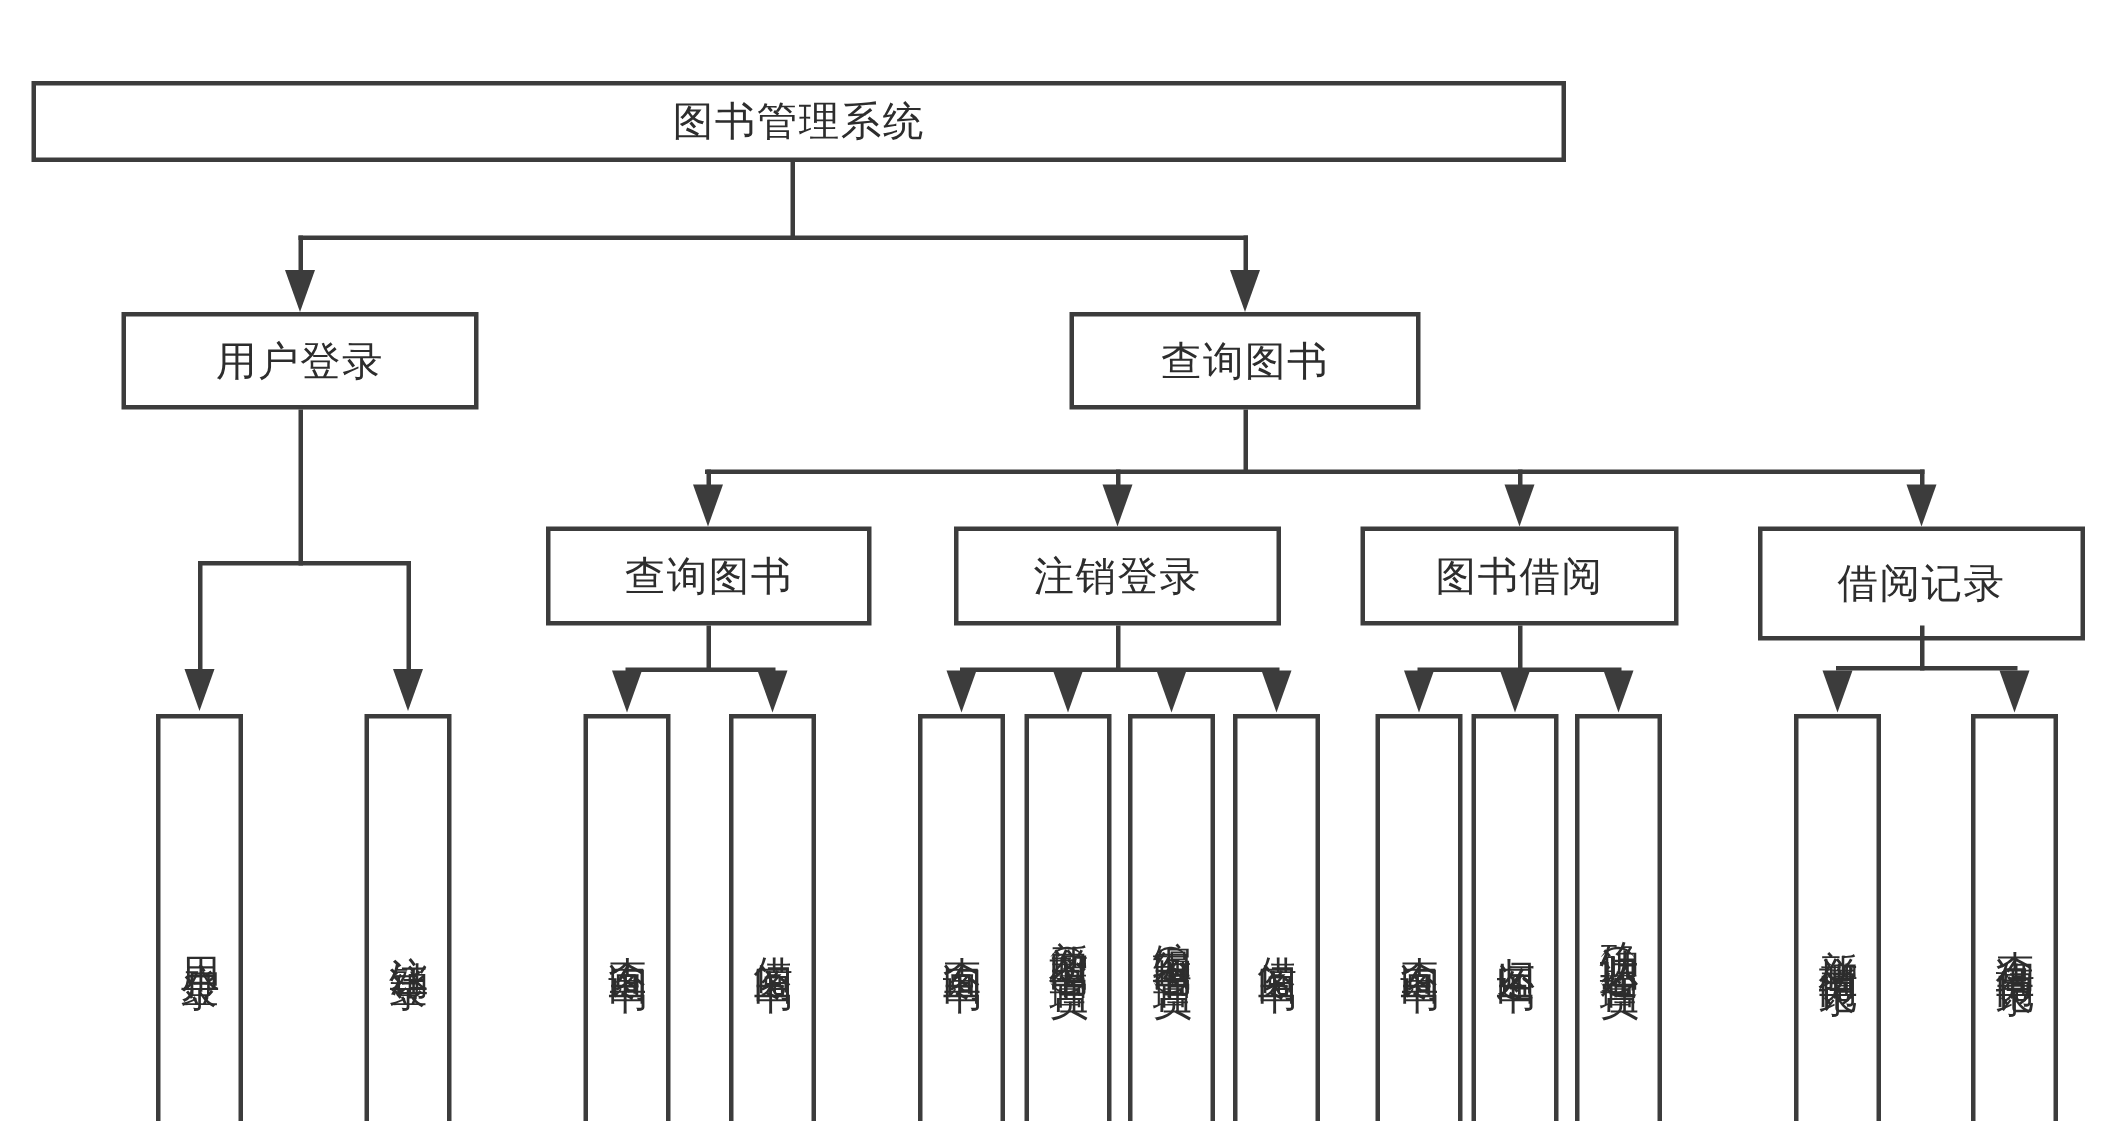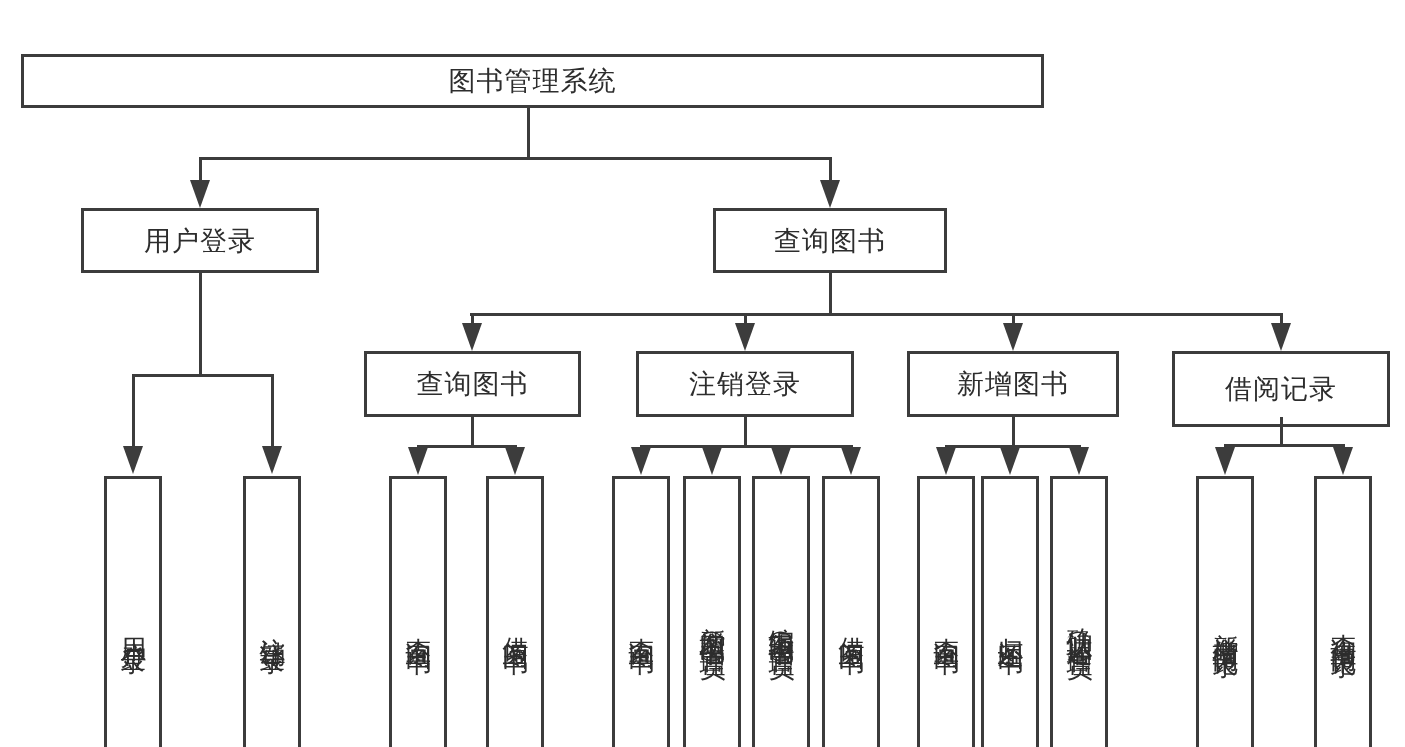--- a/index.html
+++ b/index.html
@@ -51,21 +51,21 @@
 
   <div class="box" style="left:364px;top:311px;width:217px;height:66px;">
     <span>查询图书</span>
   </div>
 
   <div class="box" style="left:636px;top:311px;width:218px;height:66px;">
     <span>注销登录</span>
   </div>
 
   <div class="box" style="left:907px;top:311px;width:212px;height:66px;">
-    <span>新增图书</span>
+    <span>图书借阅</span>
   </div>
 
   <div class="box" style="left:1172px;top:311px;width:218px;height:76px;">
     <span>借阅记录</span>
   </div>
 
   <div class="vbox" style="left:104px;top:436px;width:58px;height:297px;">
     <span>用户登录</span>
   </div>
   <div class="vbox" style="left:243px;top:436px;width:58px;height:297px;">

